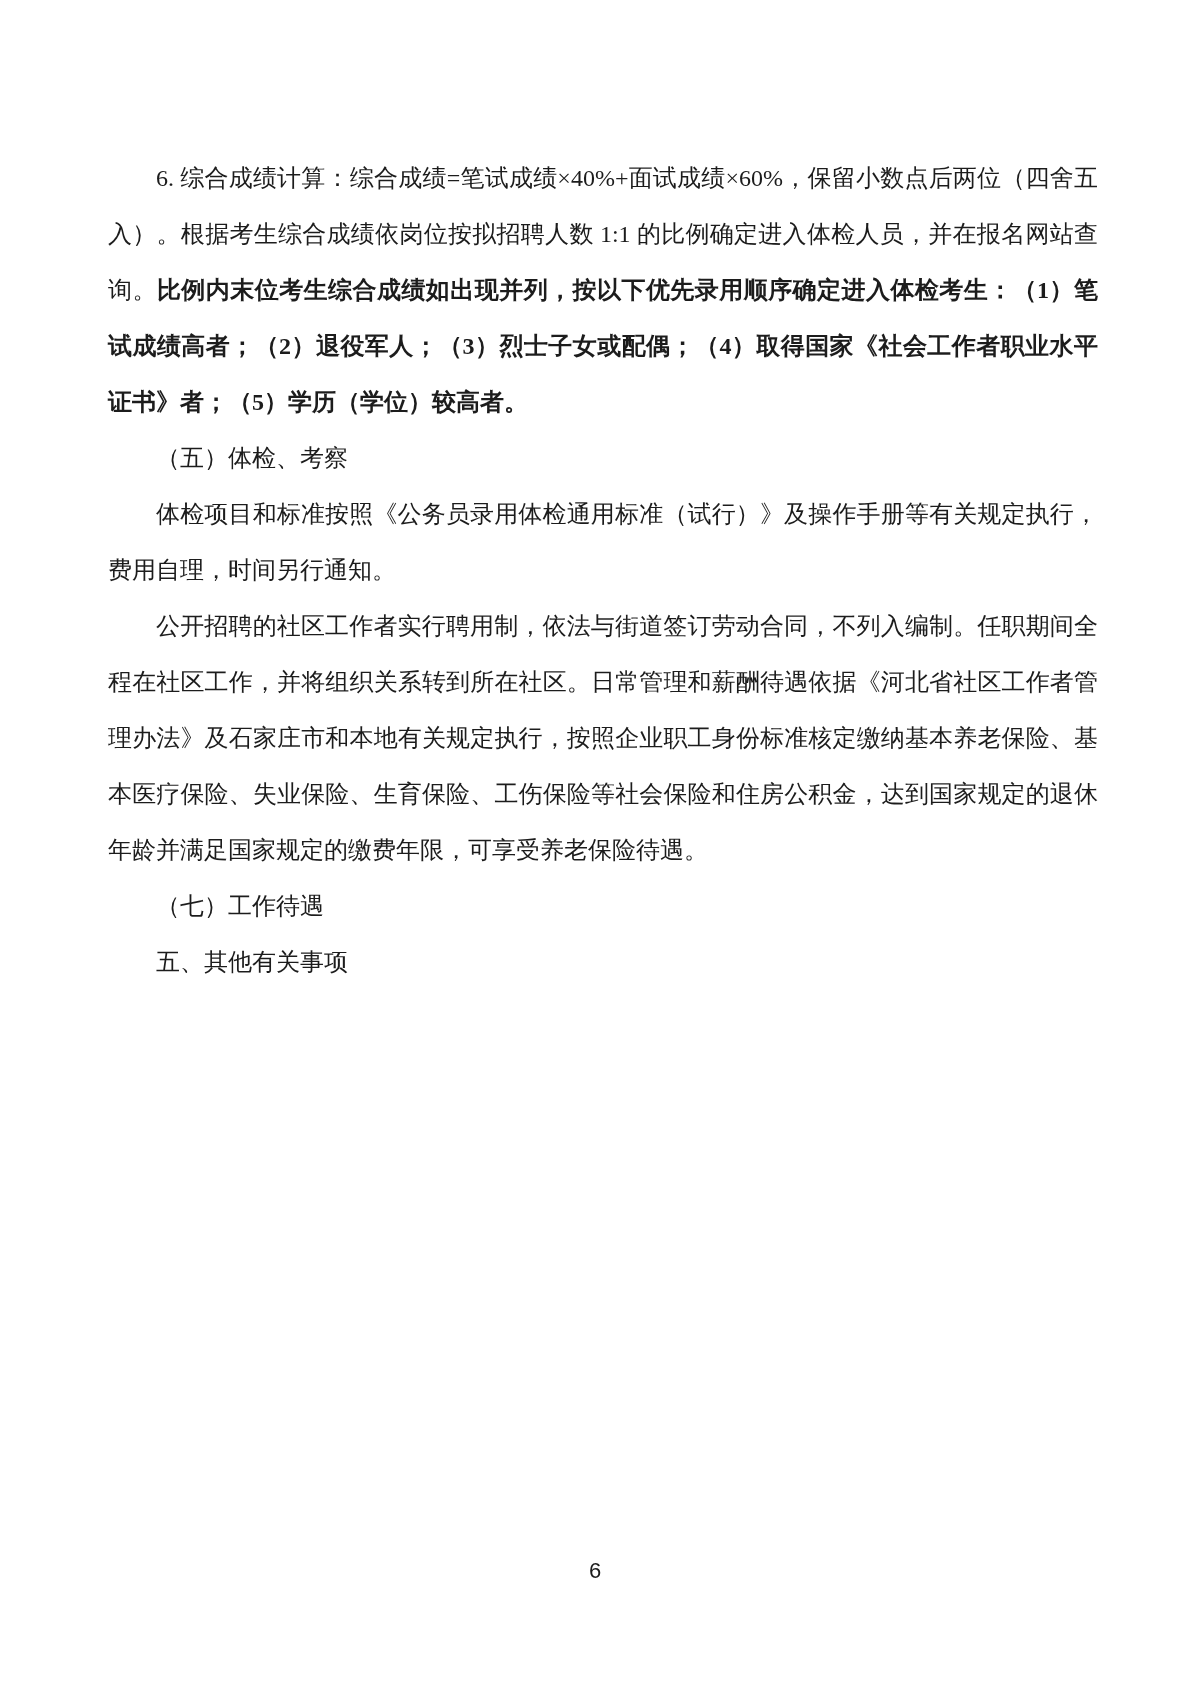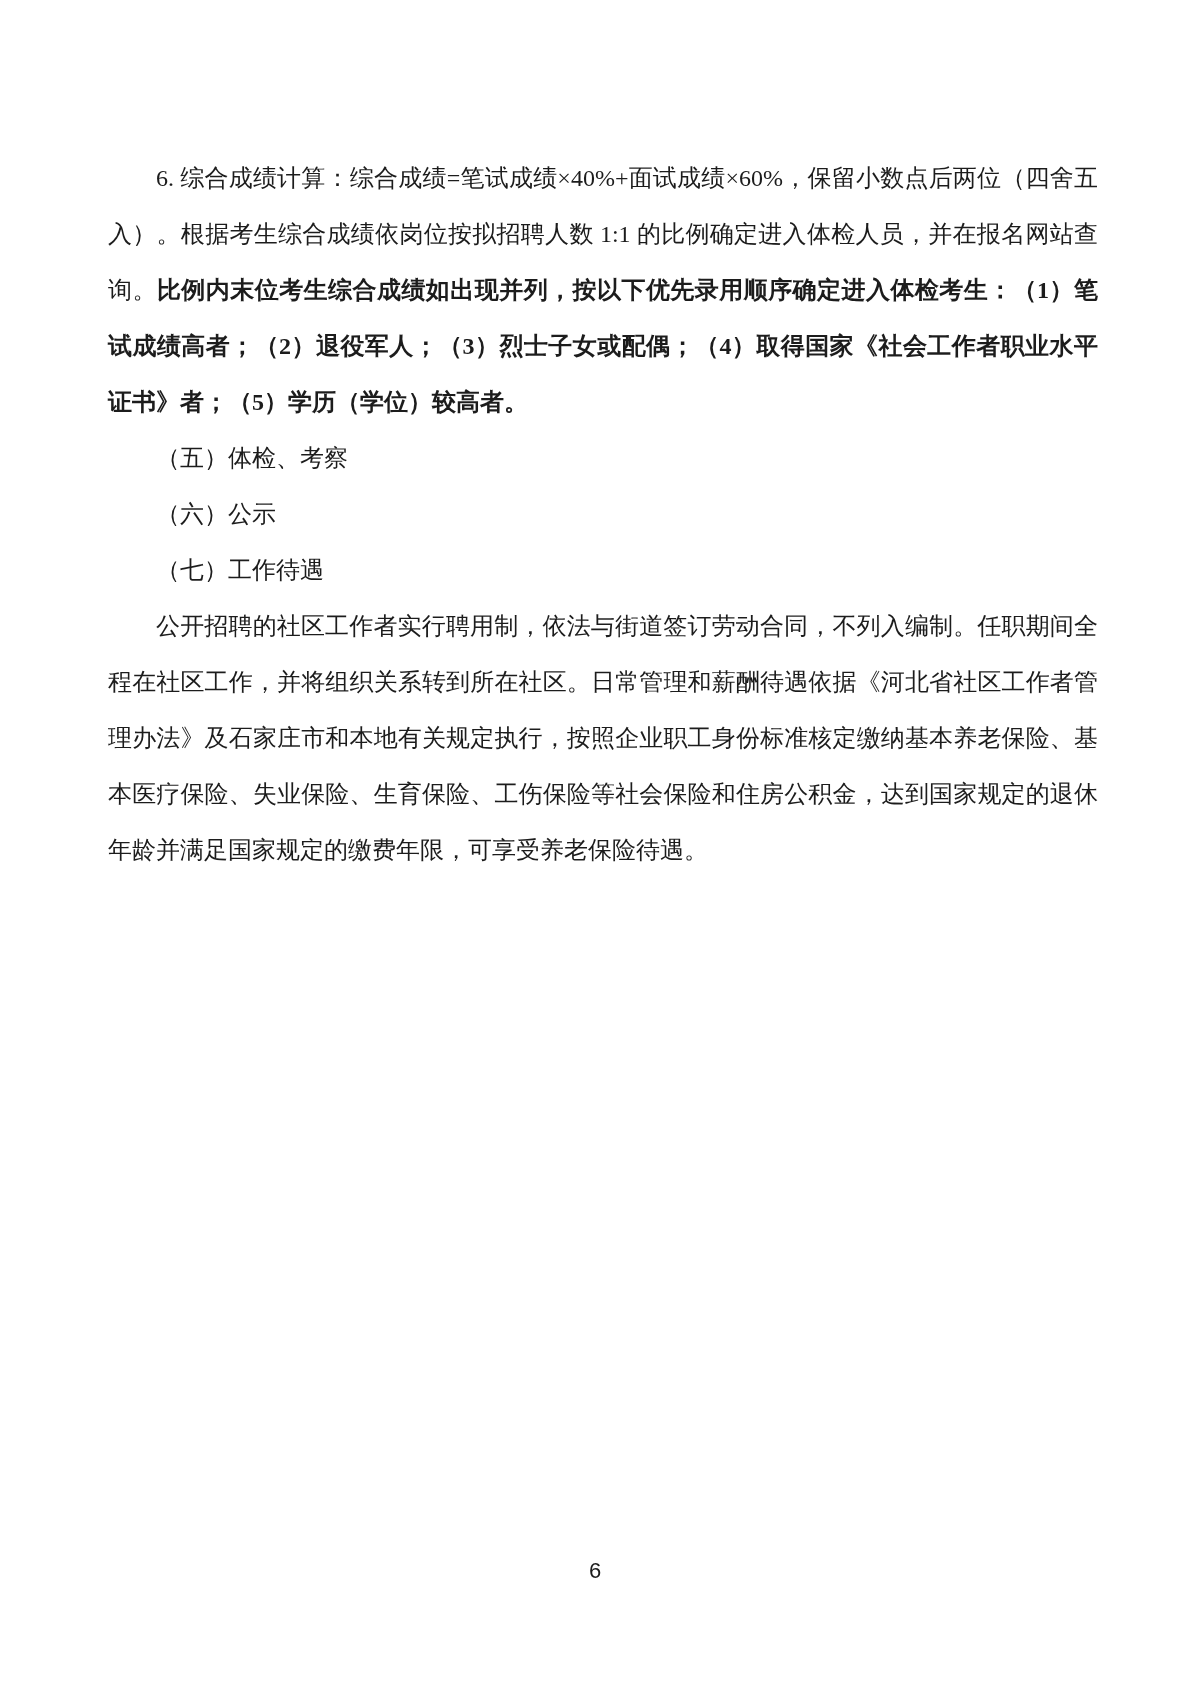--- a/index.html
+++ b/index.html
@@ -52,27 +52,28 @@
 </head>
 <body>
 
 <div class="page">
   <div class="content">
 
     <p><span>6. 综合成绩计算：综合成绩=笔试成绩×40%+面试成绩×60%，保留小数点后两位（四舍五入）。根据考生综合成绩依岗位按拟招聘人数 1:1 的比例确定进入体检人员，并在报名网站查询。</span><span class="bold-run">比例内末位考生综合成绩如出现并列，按以下优先录用顺序确定进入体检考生：（1）笔试成绩高者；（2）退役军人；（3）烈士子女或配偶；（4）取得国家《社会工作者职业水平证书》者；（5）学历（学位）较高者。</span></p>
 
     <p>（五）体检、考察</p>
 
-
-
-    <p>（六）公示</p>
+    <p>体检项目和标准按照《公务员录用体检通用标准（试行）》及操作手册等有关规定执行，费用自理，时间另行通知。</p>
 
 
 
-    <p>（七）工作待遇</p>
+
 
     <p>公开招聘的社区工作者实行聘用制，依法与街道签订劳动合同，不列入编制。任职期间全程在社区工作，并将组织关系转到所在社区。日常管理和薪酬待遇依据《河北省社区工作者管理办法》及石家庄市和本地有关规定执行，按照企业职工身份标准核定缴纳基本养老保险、基本医疗保险、失业保险、生育保险、工伤保险等社会保险和住房公积金，达到国家规定的退休年龄并满足国家规定的缴费年限，可享受养老保险待遇。</p>
 
+    <p>（七）工作待遇</p>
+
+    <p>五、其他有关事项</p>
 
   </div>
 
   <div class="footer">6</div>
 </div>
 
 </body></html>

